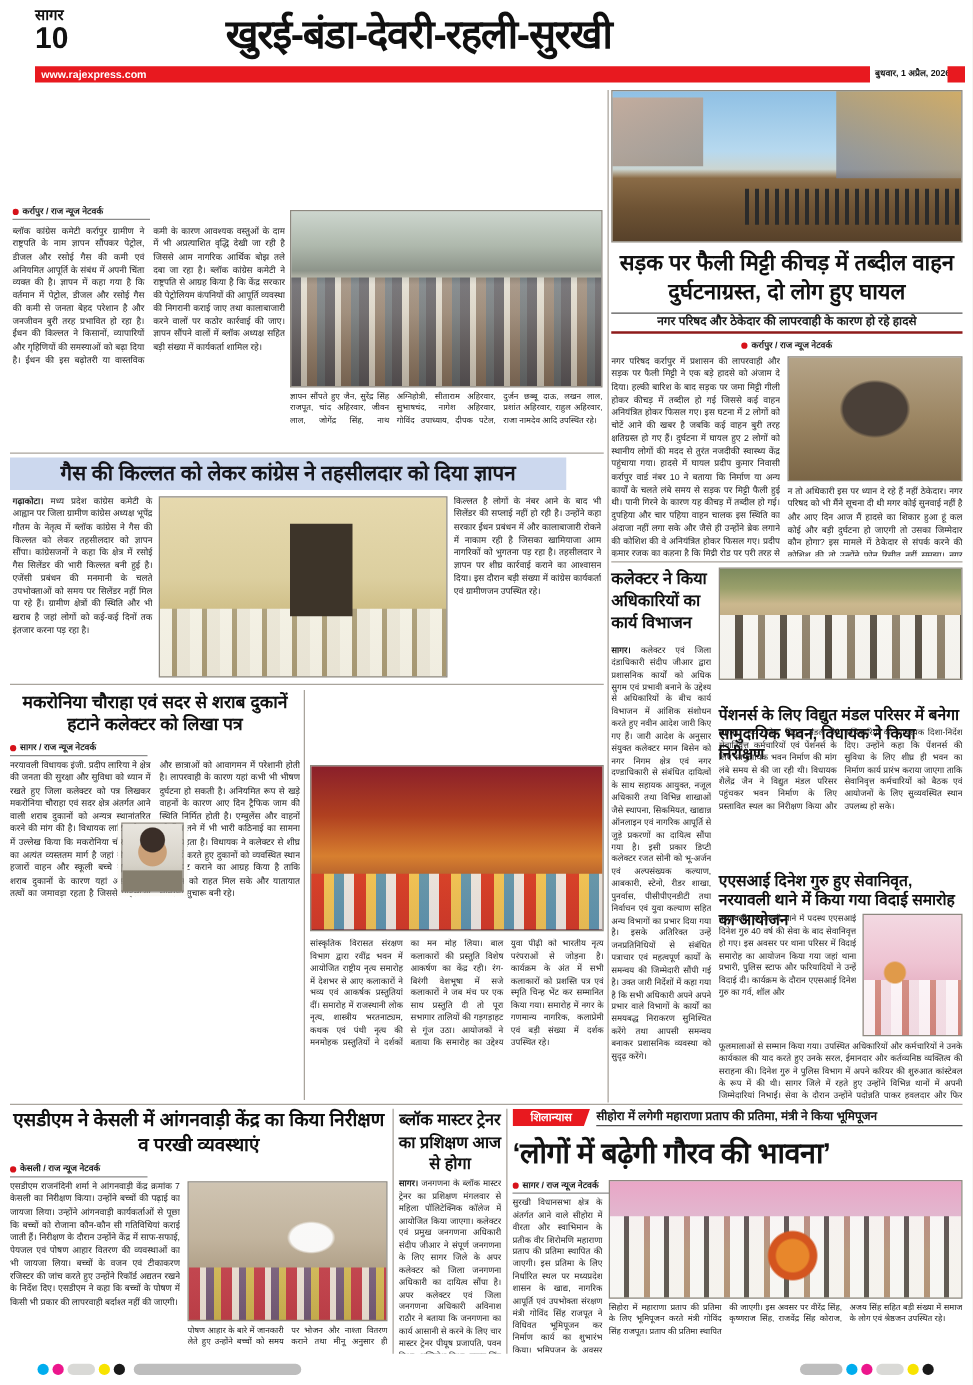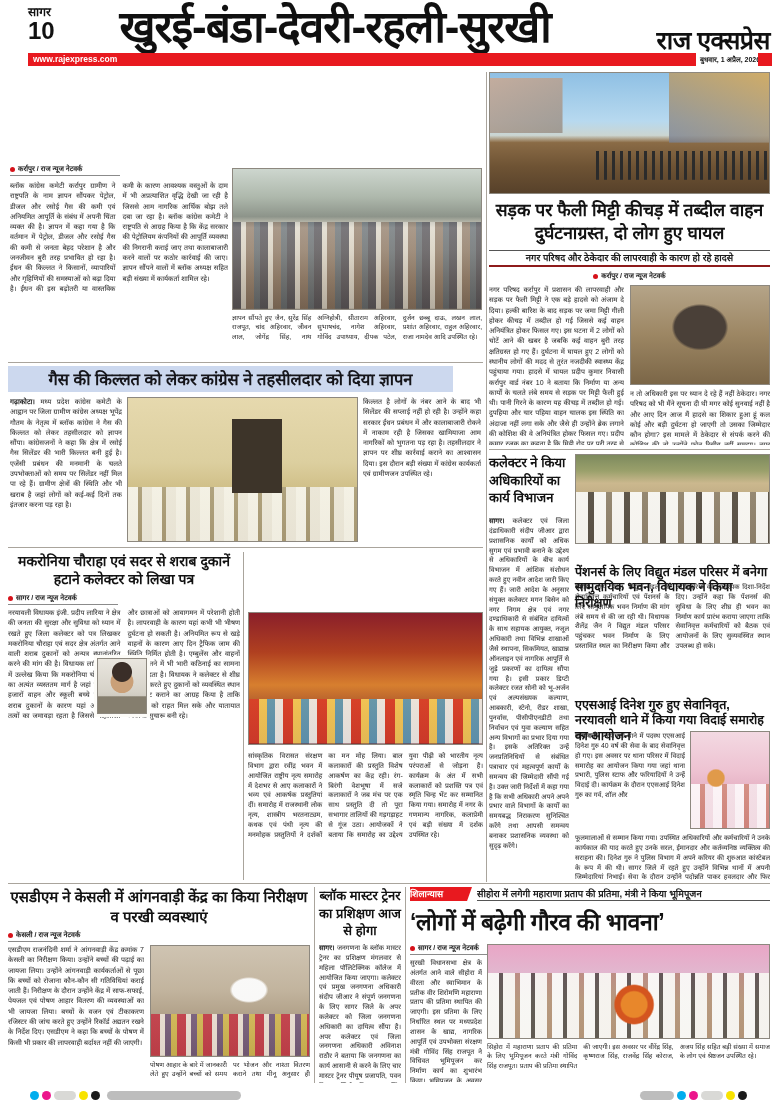--- a/index.html
+++ b/index.html
@@ -4,38 +4,38 @@
 <style>
   html,body{margin:0;padding:0;}
   body{font-family:"Liberation Sans", sans-serif; background:#e9e7e2;}
   .page{position:relative;width:778px;height:1108px;background:#ffffff;overflow:hidden;margin:0 auto;}
   .abs{position:absolute;box-sizing:border-box;}
   .vr{position:absolute;width:1px;background:#a9a49c;}
   .hr{position:absolute;height:1px;background:#a9a49c;}
   
   .mh-edition{font-size:12px;font-weight:700;color:#111;line-height:1.1;}
   .mh-page{font-size:24px;font-weight:800;color:#111;line-height:1;}
-  .mh-title{font-size:44px;font-weight:800;color:#101010;text-align:center;letter-spacing:-1px;line-height:50px;white-space:nowrap;}
+  .mh-title{font-size:32px;font-weight:800;color:#101010;text-align:center;letter-spacing:-1px;line-height:50px;white-space:nowrap;}
   .mh-brand{font-size:25px;font-weight:800;color:#101010;text-align:right;letter-spacing:-.5px;}
   .redbar{background:#e8191f;color:#fff;font-size:8.5px;font-weight:700;line-height:13px;padding-left:5px;}
   .mh-date{font-size:7px;font-weight:700;color:#111;text-align:center;line-height:13px;white-space:nowrap;}
   .redsq{background:#e8191f;}
   
   .kicker{font-size:11.5px;font-weight:700;color:#1c1c1c;border-bottom:1.5px solid #2a2a2a;padding-left:14px;line-height:15px;white-space:nowrap;overflow:hidden;}
   .hl-xl{font-size:27px;line-height:1.22;font-weight:800;color:#121212;letter-spacing:-.4px;}
   .red{color:#e6131c;}
   .hl-band{background:#ccd8ee;font-size:16.5px;font-weight:800;color:#15151a;text-align:center;line-height:26px;white-space:nowrap;overflow:hidden;}
   .hl-lg{font-size:17.5px;line-height:1.32;font-weight:800;color:#121212;text-align:center;}
   .hl-md{font-size:14px;line-height:1.3;font-weight:800;color:#121212;text-align:center;}
   .hl-md2{font-size:17px;line-height:1.35;font-weight:800;color:#121212;text-align:center;}
   .hl-sm{font-size:13px;line-height:1.35;font-weight:800;color:#121212;}
   .hl-sm2{font-size:12.5px;line-height:1.22;font-weight:800;color:#121212;}
   .hl-quote{font-size:23px;line-height:36px;font-weight:800;color:#121212;letter-spacing:-.4px;white-space:nowrap;overflow:hidden;}
   .subhead{font-size:9.5px;font-weight:800;color:#1c1c1c;text-align:center;border-top:1px solid #555;border-bottom:2px solid #8e1b1b;line-height:13px;}
-  .tag{background:#e8191f;color:#fff;font-size:9px;font-weight:800;text-align:left;line-height:14px;clip-path:polygon(0 0,100% 0,92% 100%,0 100%);}
+  .tag{background:#e8191f;color:#fff;font-size:9px;font-weight:800;text-align:center;line-height:14px;clip-path:polygon(0 0,100% 0,92% 100%,0 100%);}
   .kicker2{font-size:9.5px;font-weight:800;color:#1c1c1c;border-bottom:1px solid #555;line-height:13px;white-space:nowrap;overflow:hidden;}
   
   .bd{font-size:7px;line-height:1.47;text-align:justify;color:#1d1d1d;overflow:hidden;}
   .bd-s{font-size:6.8px;line-height:1.45;text-align:justify;color:#1d1d1d;overflow:hidden;}
   .cols2{column-count:2;column-gap:7px;}
   .cols3{column-count:3;column-gap:6px;}
   .dl{font-weight:700;}
   .byline{font-size:7px;font-weight:700;color:#222;border-bottom:1px solid #8b8b8b;padding-bottom:2px;overflow:hidden;white-space:nowrap;}
   .byline .dot{width:5px;height:5px;background:#d6121a;border-radius:50%;display:inline-block;margin-right:3px;vertical-align:middle;}
   .byline-c{text-align:center;border-bottom:none;}
@@ -50,21 +50,20 @@
 </head>
 <body>
 
 <div class="page">
 
   <div class="abs" style="left:28px;top:6px;width:62px;height:46px;">
     <div class="mh-edition">सागर</div>
     <div class="mh-page">10</div>
   </div>
   <div class="abs mh-title" style="left:95px;top:2px;width:480px;height:50px;">खुरई-बंडा-देवरी-रहली-सुरखी</div>
-  <div class="abs mh-brand" style="left:598px;top:22px;width:172px;height:32px;">राज एक्सप्रेस</div>
   <div class="abs redbar" style="left:28px;top:53px;width:668px;height:13px;">
     <span>www.rajexpress.com</span>
   </div>
   <div class="abs mh-date" style="left:700px;top:53px;width:54px;height:13px;">बुधवार, 1 अप्रैल, 2026</div>
   <div class="abs redsq" style="left:758px;top:53px;width:14px;height:13px;"></div>
 
   <div class="vr" style="left:486px;top:72px;height:810px;"></div>
 
   <div class="abs byline" style="left:10px;top:164px;width:110px;"><span class="dot"></span><span>कर्रापुर / राज न्यूज नेटवर्क</span></div>
   <div class="abs bd cols2" style="left:10px;top:181px;width:218px;height:177px;">ब्लॉक कांग्रेस कमेटी कर्रापुर ग्रामीण ने राष्ट्रपति के नाम ज्ञापन सौंपकर पेट्रोल, डीजल और रसोई गैस की कमी एवं अनियमित आपूर्ति के संबंध में अपनी चिंता व्यक्त की है। ज्ञापन में कहा गया है कि वर्तमान में पेट्रोल, डीजल और रसोई गैस की कमी से जनता बेहद परेशान है और जनजीवन बुरी तरह प्रभावित हो रहा है। ईंधन की किल्लत ने किसानों, व्यापारियों और गृहिणियों की समस्याओं को बढ़ा दिया है। ईंधन की इस बढ़ोतरी या वास्तविक कमी के कारण आवश्यक वस्तुओं के दाम में भी अप्रत्याशित वृद्धि देखी जा रही है जिससे आम नागरिक आर्थिक बोझ तले दबा जा रहा है। ब्लॉक कांग्रेस कमेटी ने राष्ट्रपति से आग्रह किया है कि केंद्र सरकार की पेट्रोलियम कंपनियों की आपूर्ति व्यवस्था की निगरानी कराई जाए तथा कालाबाजारी करने वालों पर कठोर कार्रवाई की जाए। ज्ञापन सौंपने वालों में ब्लॉक अध्यक्ष सहित बड़ी संख्या में कार्यकर्ता शामिल रहे।</div>

